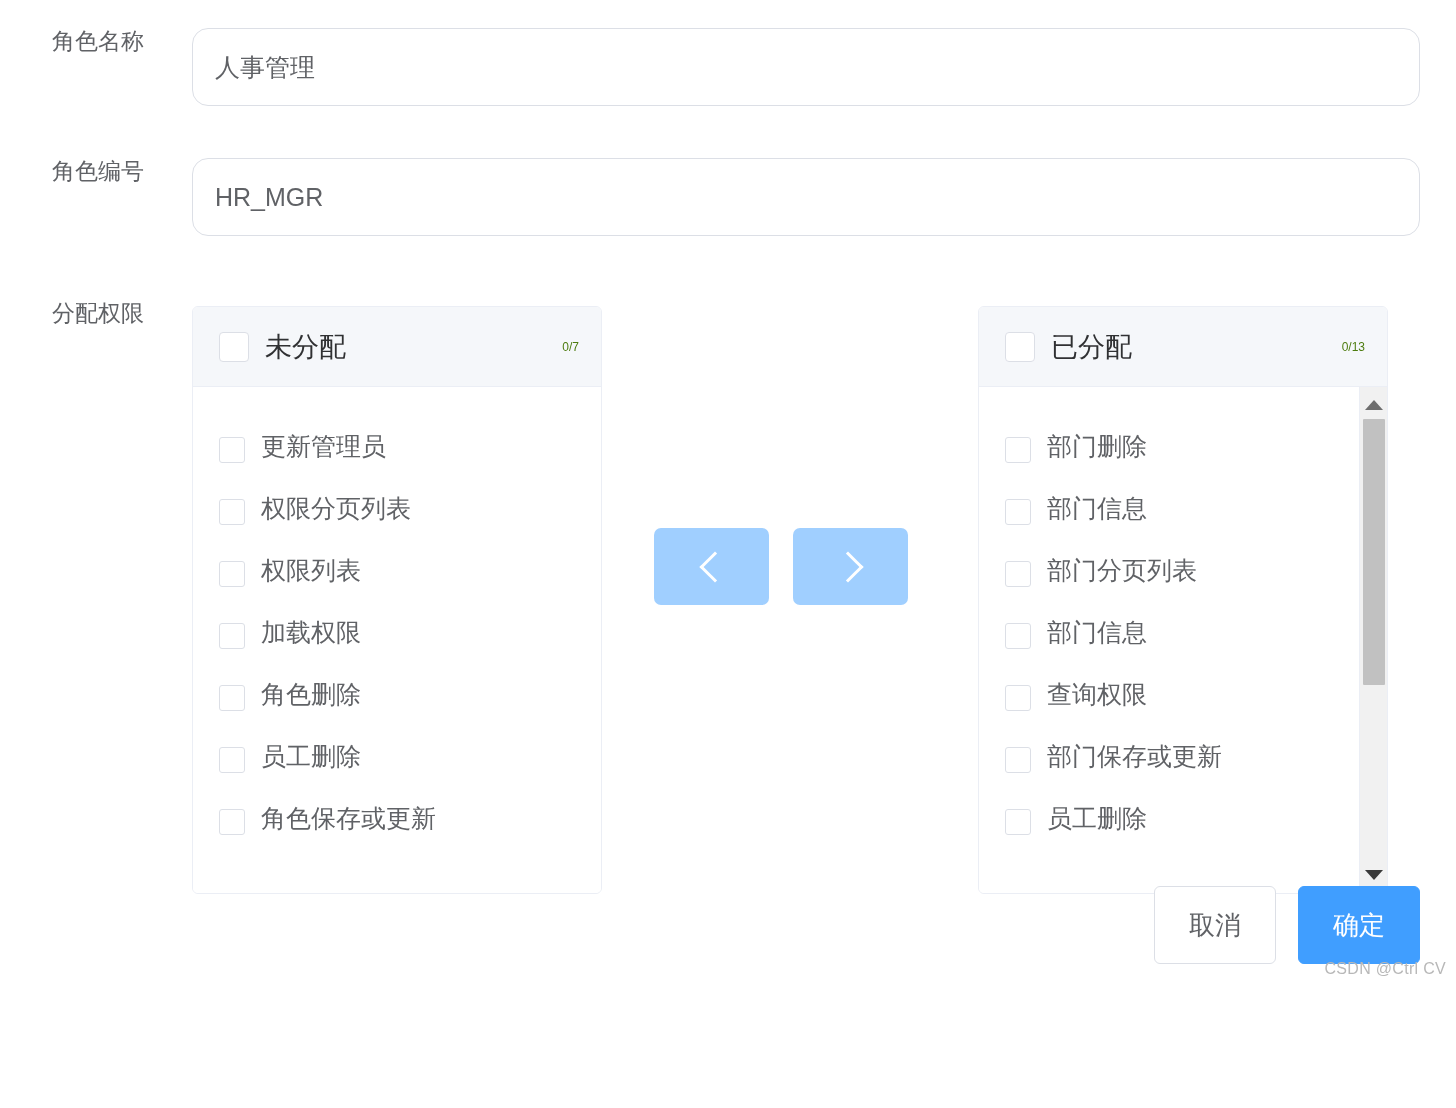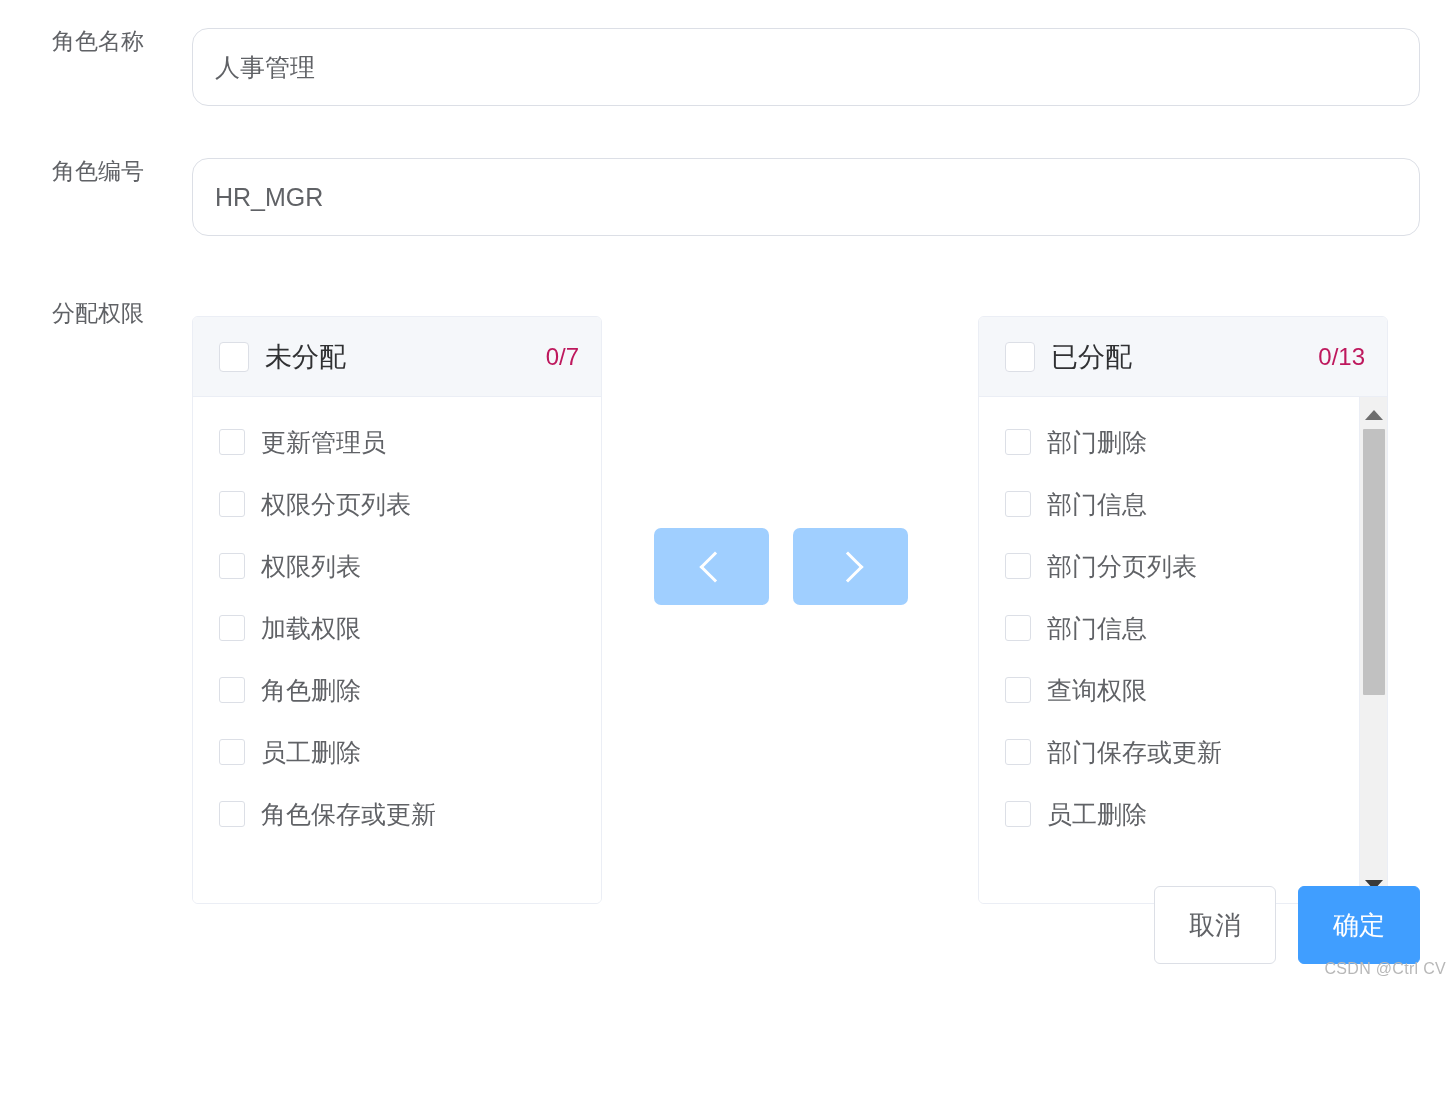--- a/index.html
+++ b/index.html
@@ -45,21 +45,21 @@
   .row-perm  { left: 52px; top: 300px; width: 1368px; }
 
   
   .transfer {
     position: relative;
     width: 1228px;
     height: 590px;
   }
   .transfer-panel {
     position: absolute;
-    top: 16px;
+    top: 6px;
     width: 410px;
     height: 588px;
     border: 1px solid #ebeef5;
     border-radius: 6px;
     background: #fff;
     overflow: hidden;
     display: flex;
     flex-direction: column;
   }
   .panel-left  { left: 0; }
@@ -75,38 +75,38 @@
     flex: none;
   }
   .panel-header .title {
     color: #303133;
     font-size: 27px;
     margin-left: 16px;
     white-space: nowrap;
   }
   .panel-header .count {
     margin-left: auto;
-    color: #be185d;
-    font-size: 24px;
+    color: #4d7c0f;
+    font-size: 12px;
   }
 
   .panel-body {
     flex: 1;
     position: relative;
     overflow: hidden;
     background: #fff;
   }
   .panel-list {
     padding: 14px 0 0 0;
     margin: 0;
     list-style: none;
   }
   .panel-item {
     display: flex;
-    align-items: center;
+    align-items: flex-end;
     height: 62px;
     padding: 0 22px 0 26px;
     white-space: nowrap;
   }
   .panel-item .item-label {
     color: #606266;
     font-size: 25px;
     margin-left: 16px;
   }
 

